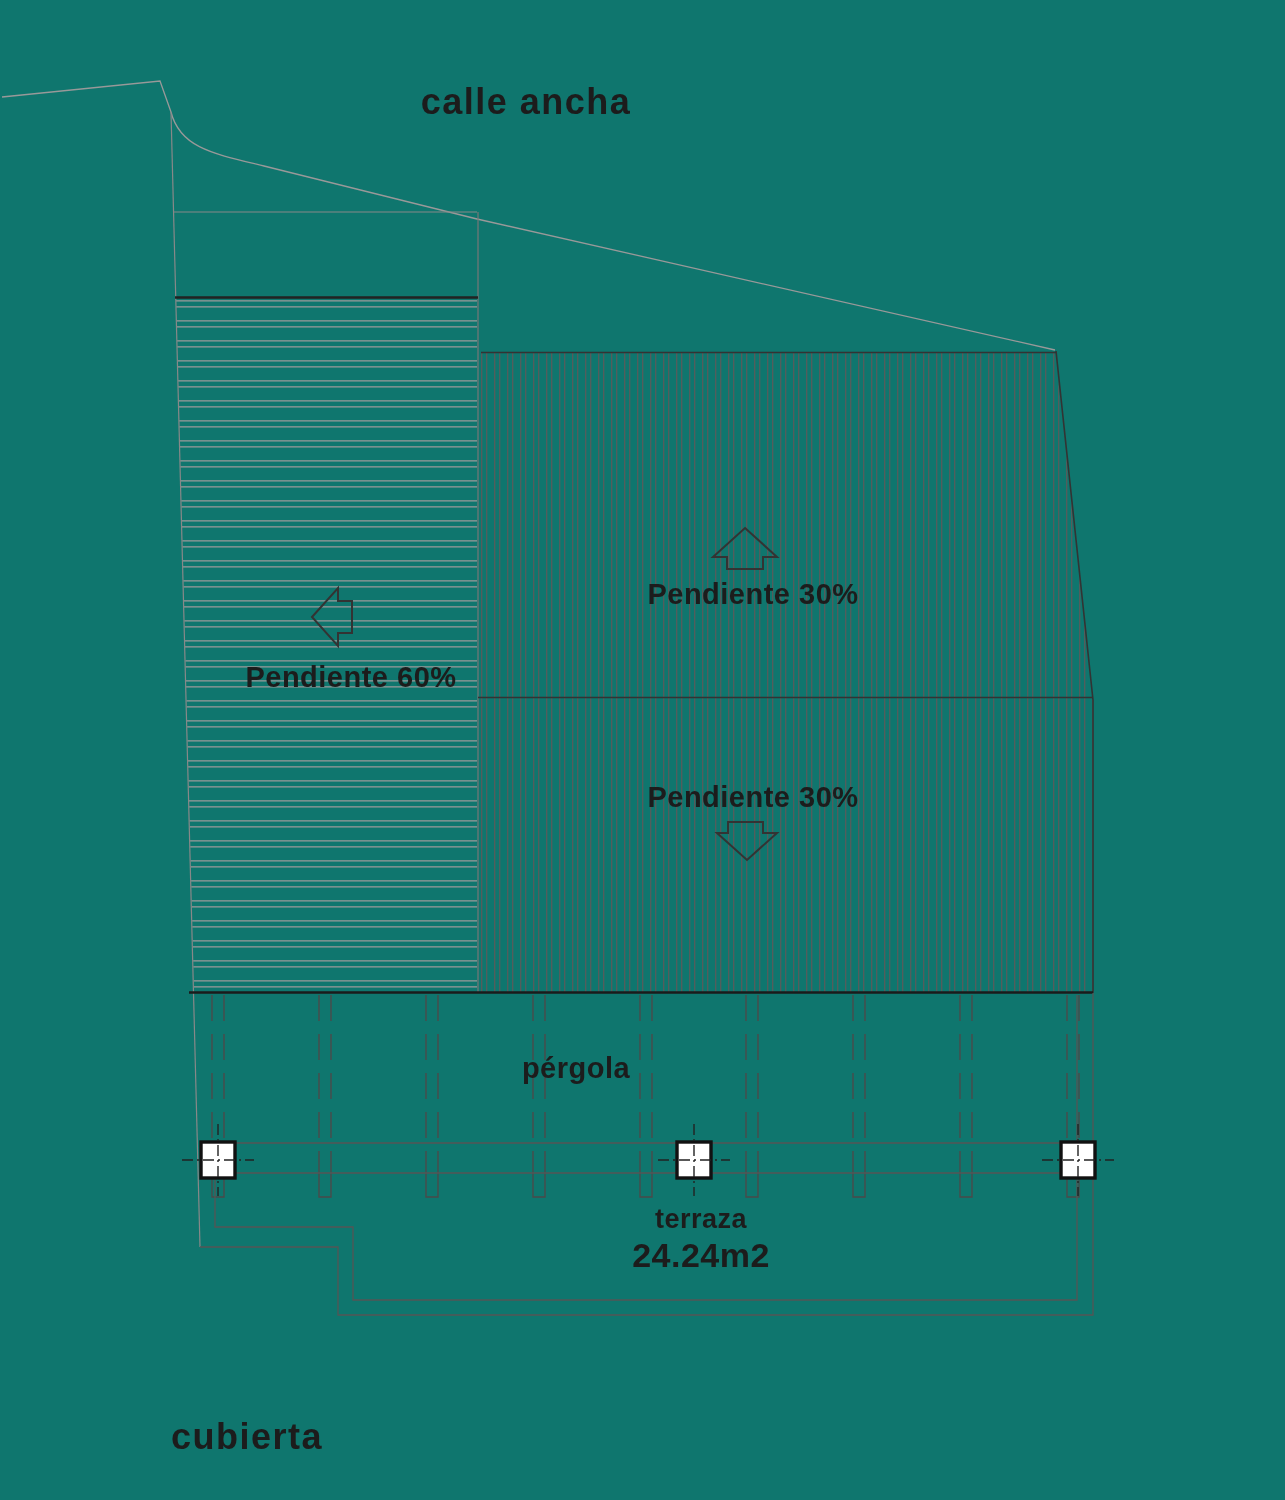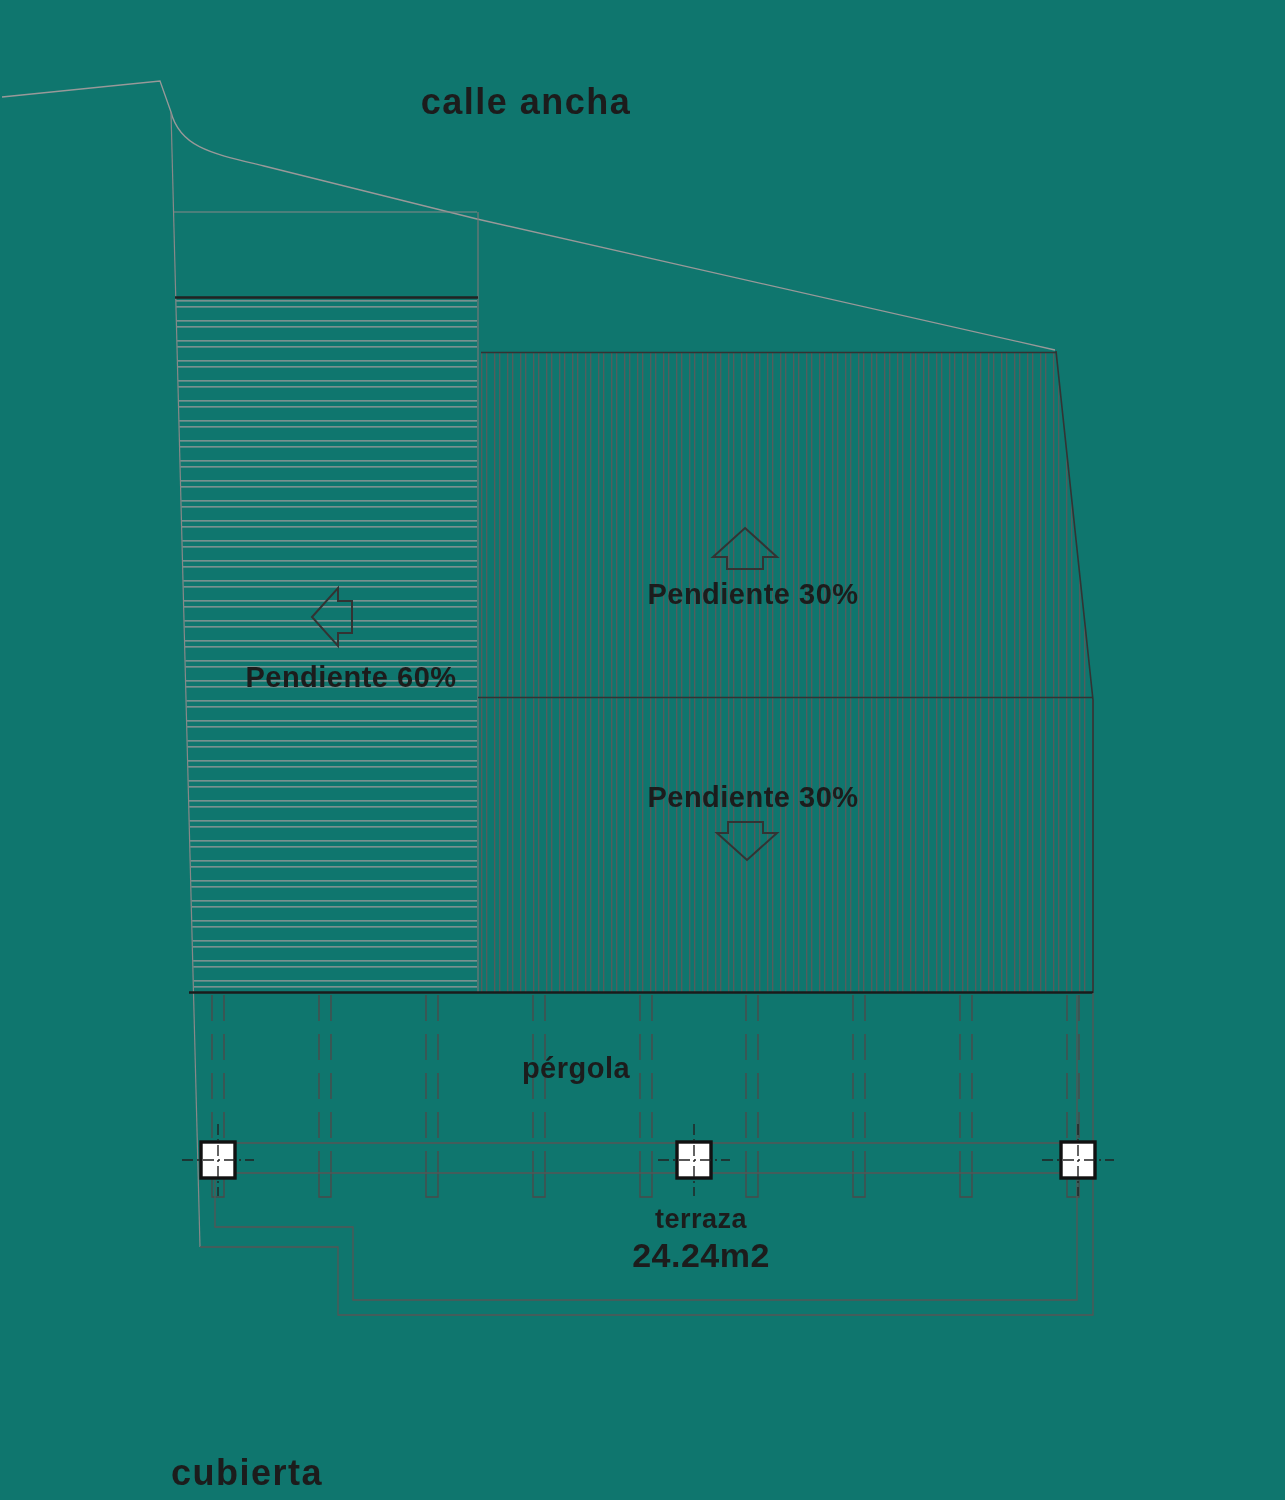--- a/index.html
+++ b/index.html
@@ -159,14 +159,14 @@
   <div class="lbl t-label" style="left:753px;top:580px;">Pendiente 30%</div>
 
   <div class="lbl t-label" style="left:753px;top:783px;">Pendiente 30%</div>
 
   <div class="lbl t-label" style="left:576px;top:1054px;">pérgola</div>
 
   <div class="lbl t-med" style="left:701px;top:1206px;">terraza</div>
 
   <div class="lbl t-small" style="left:701px;top:1238px;">24.24m2</div>
 
-  <div class="lbl t-title t-left" style="left:171px;top:1455px;">cubierta</div>
+  <div class="lbl t-title t-left" style="left:171px;top:1419px;">cubierta</div>
 </div>
 
 </body></html>

